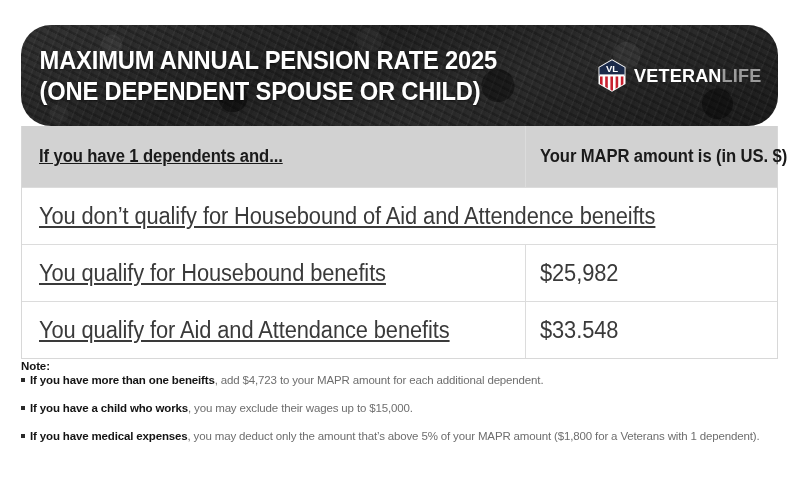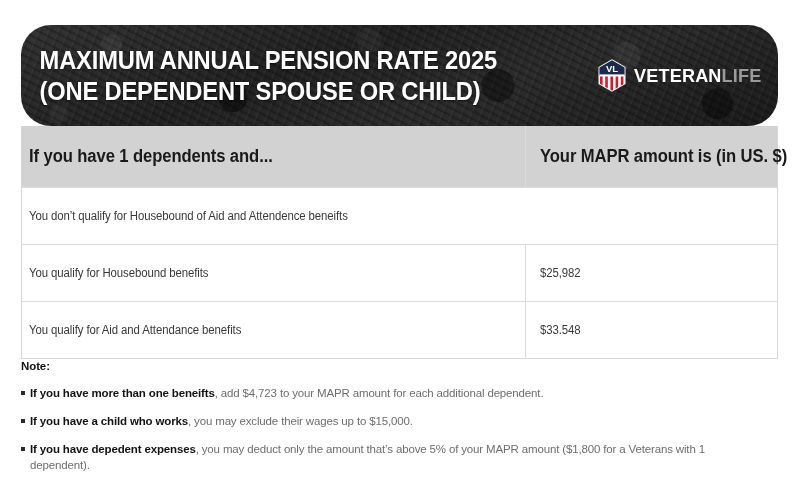--- a/index.html
+++ b/index.html
@@ -112,57 +112,57 @@
     height: 61px;
   }
   .thead .cell {
     font-weight: bold;
     font-size: 17.5px;
     color: #1a1a1a;
     letter-spacing: -0.1px;
   }
   .tbody-row { height: 57px; background: #ffffff; }
   .tbody-row .cell {
-    font-size: 12px;
+    font-size: 23px;
     color: #3a3a3a;
     font-weight: normal;
     letter-spacing: -0.1px;
   }
 
   .cell {
     display: flex;
     align-items: center;
     box-sizing: border-box;
     transform-origin: left center;
   }
   .cell-inner { transform: scaleX(0.95); transform-origin: left center; white-space: nowrap; }
 
   .col-condition {
     width: 503px;
     flex: 0 0 503px;
-    padding-left: 7px;
+    padding-left: 17px;
+    text-decoration: underline;
   }
   .col-amount {
     flex: 1 1 auto;
     padding-left: 14px;
     border-left: 1px solid #dcdcdc;
   }
 
   
   .notes {
     position: absolute;
     left: 21px;
     top: 360px;
     width: 740px;
   }
   .notes-title {
     font-size: 11.5px;
     font-weight: bold;
     color: #141414;
-    margin-bottom: 13px;
     letter-spacing: -0.1px;
   }
   .note-item {
     display: flex;
     align-items: flex-start;
     margin-bottom: 12px;
     font-size: 11.5px;
     line-height: 16px;
     color: #6e6e6e;
     letter-spacing: -0.15px;
@@ -263,17 +263,17 @@
       <span class="note-text"><span class="strong">If you have more than one beneifts</span><span class="rest">, add $4,723 to your MAPR amount for each additional dependent.</span></span>
     </div>
 
     <div class="note-item">
       <span class="note-bullet"></span>
       <span class="note-text"><span class="strong">If you have a child who works</span><span class="rest">, you may exclude their wages up to $15,000.</span></span>
     </div>
 
     <div class="note-item">
       <span class="note-bullet"></span>
-      <span class="note-text"><span class="strong">If you have depedent expenses</span><span class="rest">, you may deduct only the amount that’s above 5% of your MAPR amount ($1,800 for a Veterans with 1 dependent).</span></span>
+      <span class="note-text"><span class="strong">If you have medical expenses</span><span class="rest">, you may deduct only the amount that’s above 5% of your MAPR amount ($1,800 for a Veterans with 1 dependent).</span></span>
     </div>
   </div>
 
 </div>
 
 </body></html>

